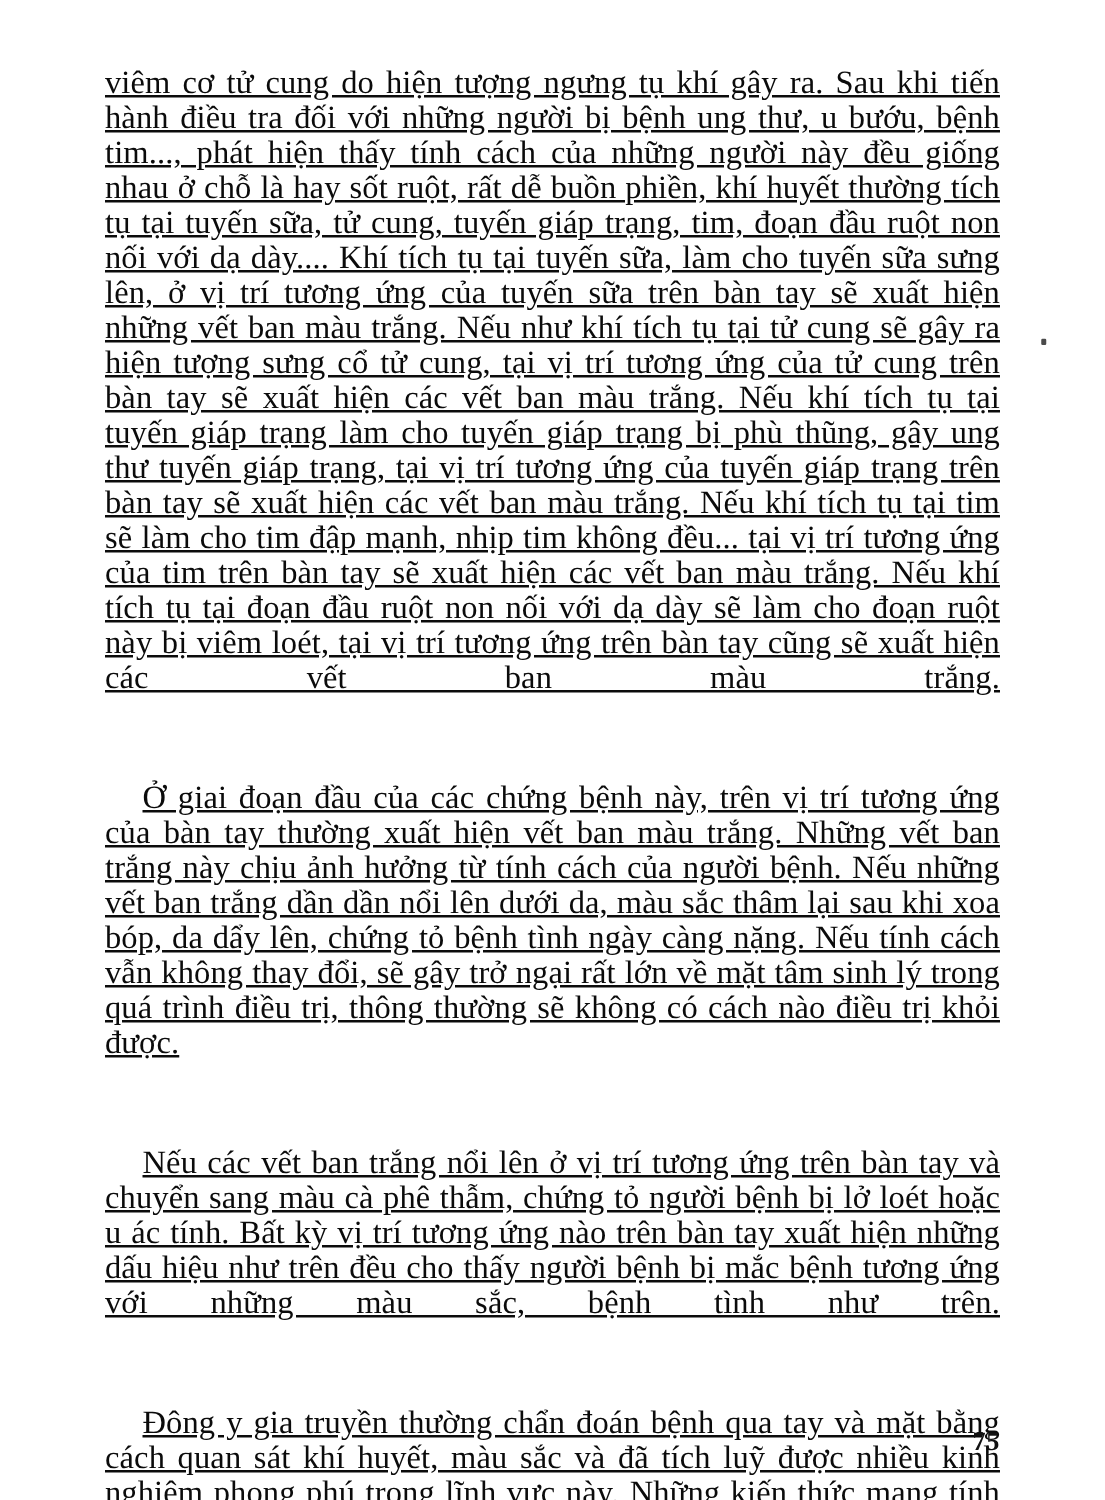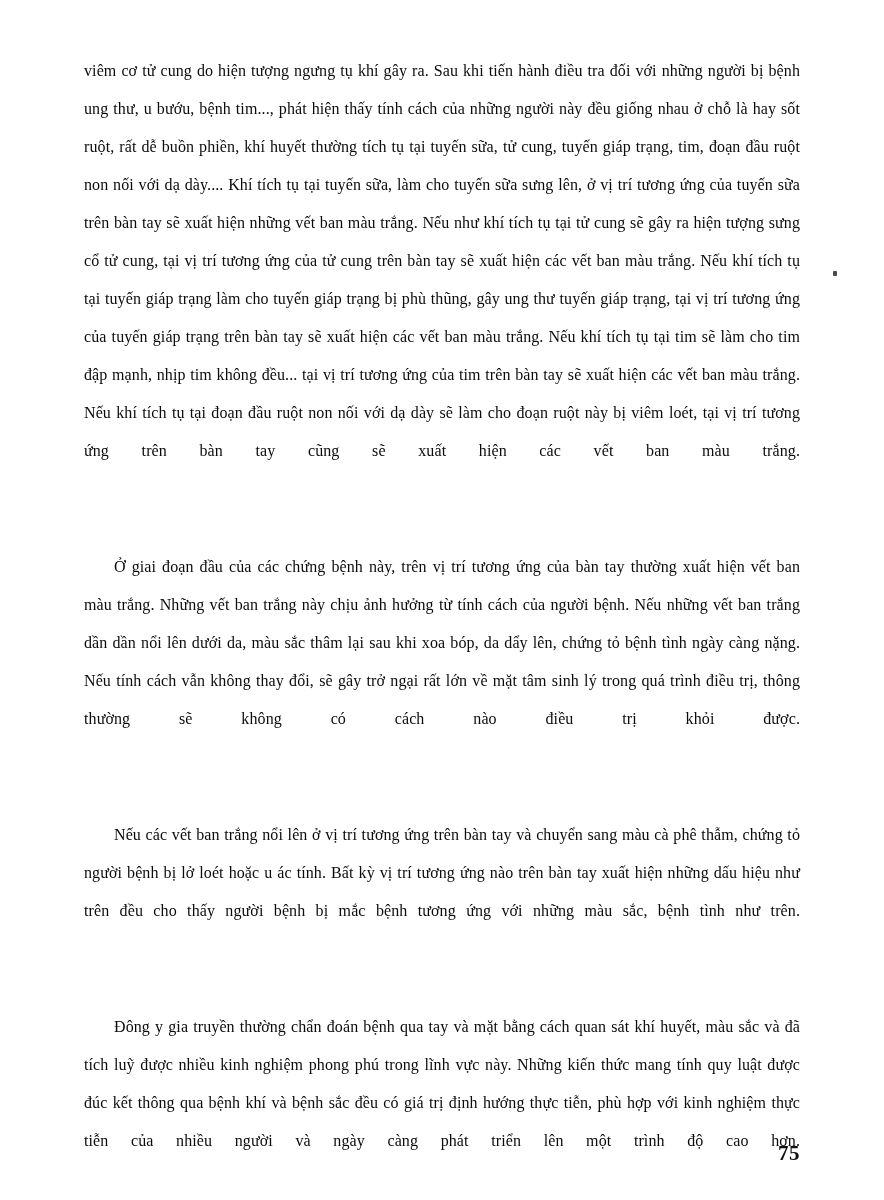--- a/index.html
+++ b/index.html
@@ -25,25 +25,26 @@
     position: absolute;
     left: 84px;
     top: 52px;
     width: 716px;
   }
 
   .para {
     margin: 0;
     text-align: justify;
     text-justify: inter-word;
-    font-size: 16px;
-    line-height: 38px;
+    font-size: 26px;
+    line-height: 28px;
     letter-spacing: 0.1px;
     word-spacing: 0.4px;
     hyphens: none;
+    text-decoration: underline;
     -webkit-hyphens: none;
   }
 
   .para + .para {
     margin-top: 0;
   }
 
   .para.indent {
     text-indent: 30px;
     margin-top: 40px;

